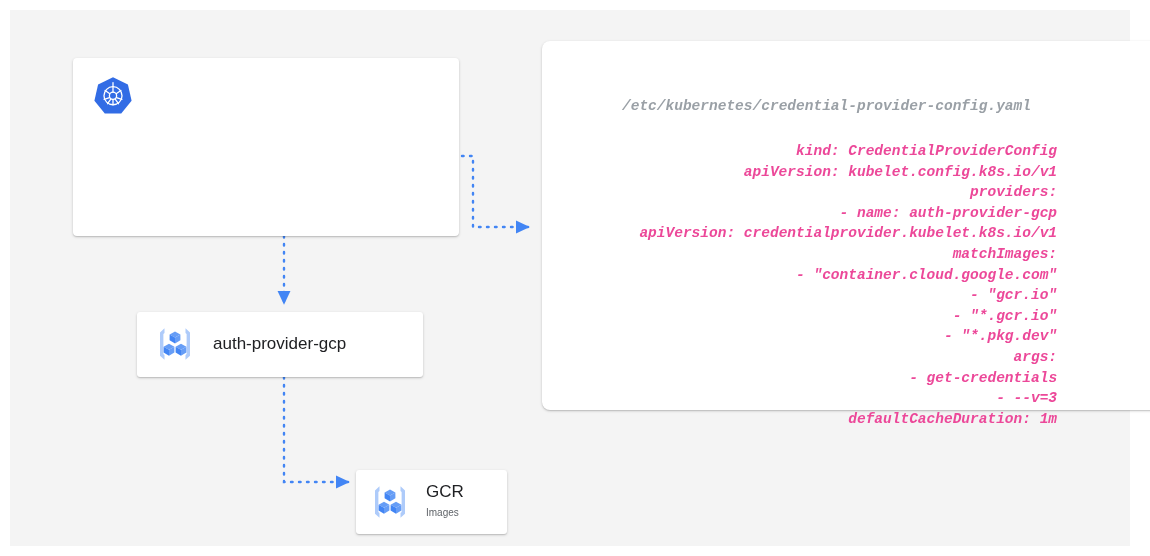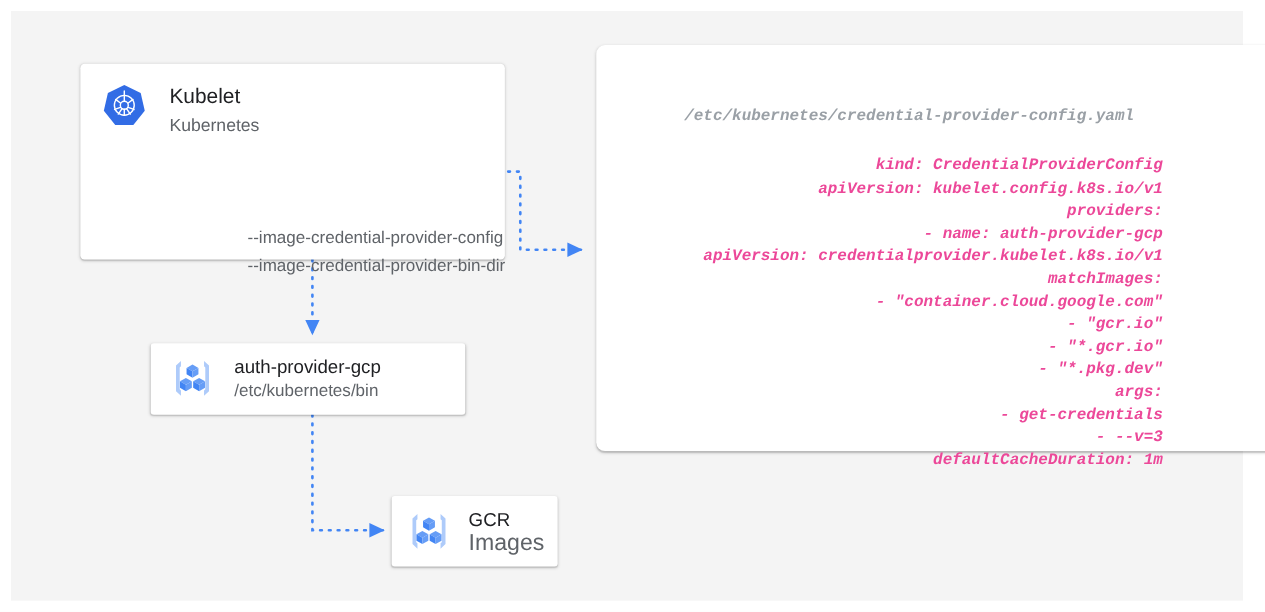--- a/index.html
+++ b/index.html
@@ -91,36 +91,36 @@
   #auth-provider-card .gcp-icon {
     width: 48px; height: 48px;
     flex: 0 0 48px;
     margin-right: 14px;
   }
   #auth-provider-card .card-title { font-size: 17px; line-height: 22px; }
   #auth-provider-card .card-subtitle { font-size: 15.5px; line-height: 21px; margin-top: 0; }
 
   
   #gcr-card {
-    left: 356px; top: 451px;
+    left: 356px; top: 470px;
     width: 151px; height: 64px; padding-left: 13px;
   }
   #gcr-card .inner {
     position: absolute;
     left: 10px; top: 8px;
     display: flex;
     align-items: center;
   }
   #gcr-card .gcp-icon {
     width: 48px; height: 48px;
     flex: 0 0 48px;
     margin-right: 12px;
   }
   #gcr-card .card-title { font-size: 17px; line-height: 21px; }
-  #gcr-card .card-subtitle { font-size: 21px; line-height: 21px; margin-top: 0; }
+  #gcr-card .card-subtitle { font-size: 10px; line-height: 21px; margin-top: 0; }
 
   
   #yaml-card {
     left: 542px; top: 41px;
     width: 661px; height: 369px;
     border-radius: 8px;
   }
   #yaml-path {
     position: absolute;
     left: 80px; top: 57px;
@@ -191,28 +191,20 @@
             <line x1="50" y1="55.6" x2="50" y2="68.5"></line>
             <line x1="41.6" y1="41.9" x2="31.2" y2="34.3"></line>
             <line x1="58.4" y1="41.9" x2="68.8" y2="34.3"></line>
             <line x1="44.8" y1="54.8" x2="37.0" y2="66.0"></line>
             <line x1="55.2" y1="54.8" x2="63.0" y2="66.0"></line>
             <line x1="41.8" y1="51.6" x2="29.0" y2="55.9"></line>
             <line x1="58.2" y1="51.6" x2="71.0" y2="55.9"></line>
           </g>
         </svg>
       </span>
-      <div class="titles">
-        <div class="card-title">Kubelet</div>
-        <div class="card-subtitle">Kubernetes</div>
-      </div>
-    </div>
-    <div id="kubelet-flags">
-      <div class="flag">--image-credential-provider-config</div>
-      <div class="flag">--image-credential-provider-bin-dir</div>
     </div>
   </div>
 
   <div class="card" id="auth-provider-card">
     <div class="inner">
       <span class="gcp-icon">
         <svg viewBox="0 0 64 64" width="48" height="48" xmlns="http://www.w3.org/2000/svg">
 
           <path d="M18 11 L12 16.5 L12 47.5 L18 53 L18 46.6 L16.5 45.3 L16.5 18.7 L18 17.4 Z" fill="#aecbfa"></path>
 
@@ -232,21 +224,20 @@
 
           <g>
             <path d="M40 31.5 L47.2 35.6 L40 39.7 L32.8 35.6 Z" fill="#669df6"></path>
             <path d="M32.8 35.6 L40 39.7 L40 47.5 L32.8 43.4 Z" fill="#4285f4"></path>
             <path d="M47.2 35.6 L40 39.7 L40 47.5 L47.2 43.4 Z" fill="#669df6"></path>
           </g>
         </svg>
       </span>
       <div class="titles">
         <div class="card-title">auth-provider-gcp</div>
-        <div class="card-subtitle">/etc/kubernetes/bin</div>
       </div>
     </div>
   </div>
 
   <div class="card" id="gcr-card">
     <div class="inner">
       <span class="gcp-icon">
         <svg viewBox="0 0 64 64" width="48" height="48" xmlns="http://www.w3.org/2000/svg">
           <path d="M18 11 L12 16.5 L12 47.5 L18 53 L18 46.6 L16.5 45.3 L16.5 18.7 L18 17.4 Z" fill="#aecbfa"></path>
           <path d="M46 11 L52 16.5 L52 47.5 L46 53 L46 46.6 L47.5 45.3 L47.5 18.7 L46 17.4 Z" fill="#aecbfa"></path>

